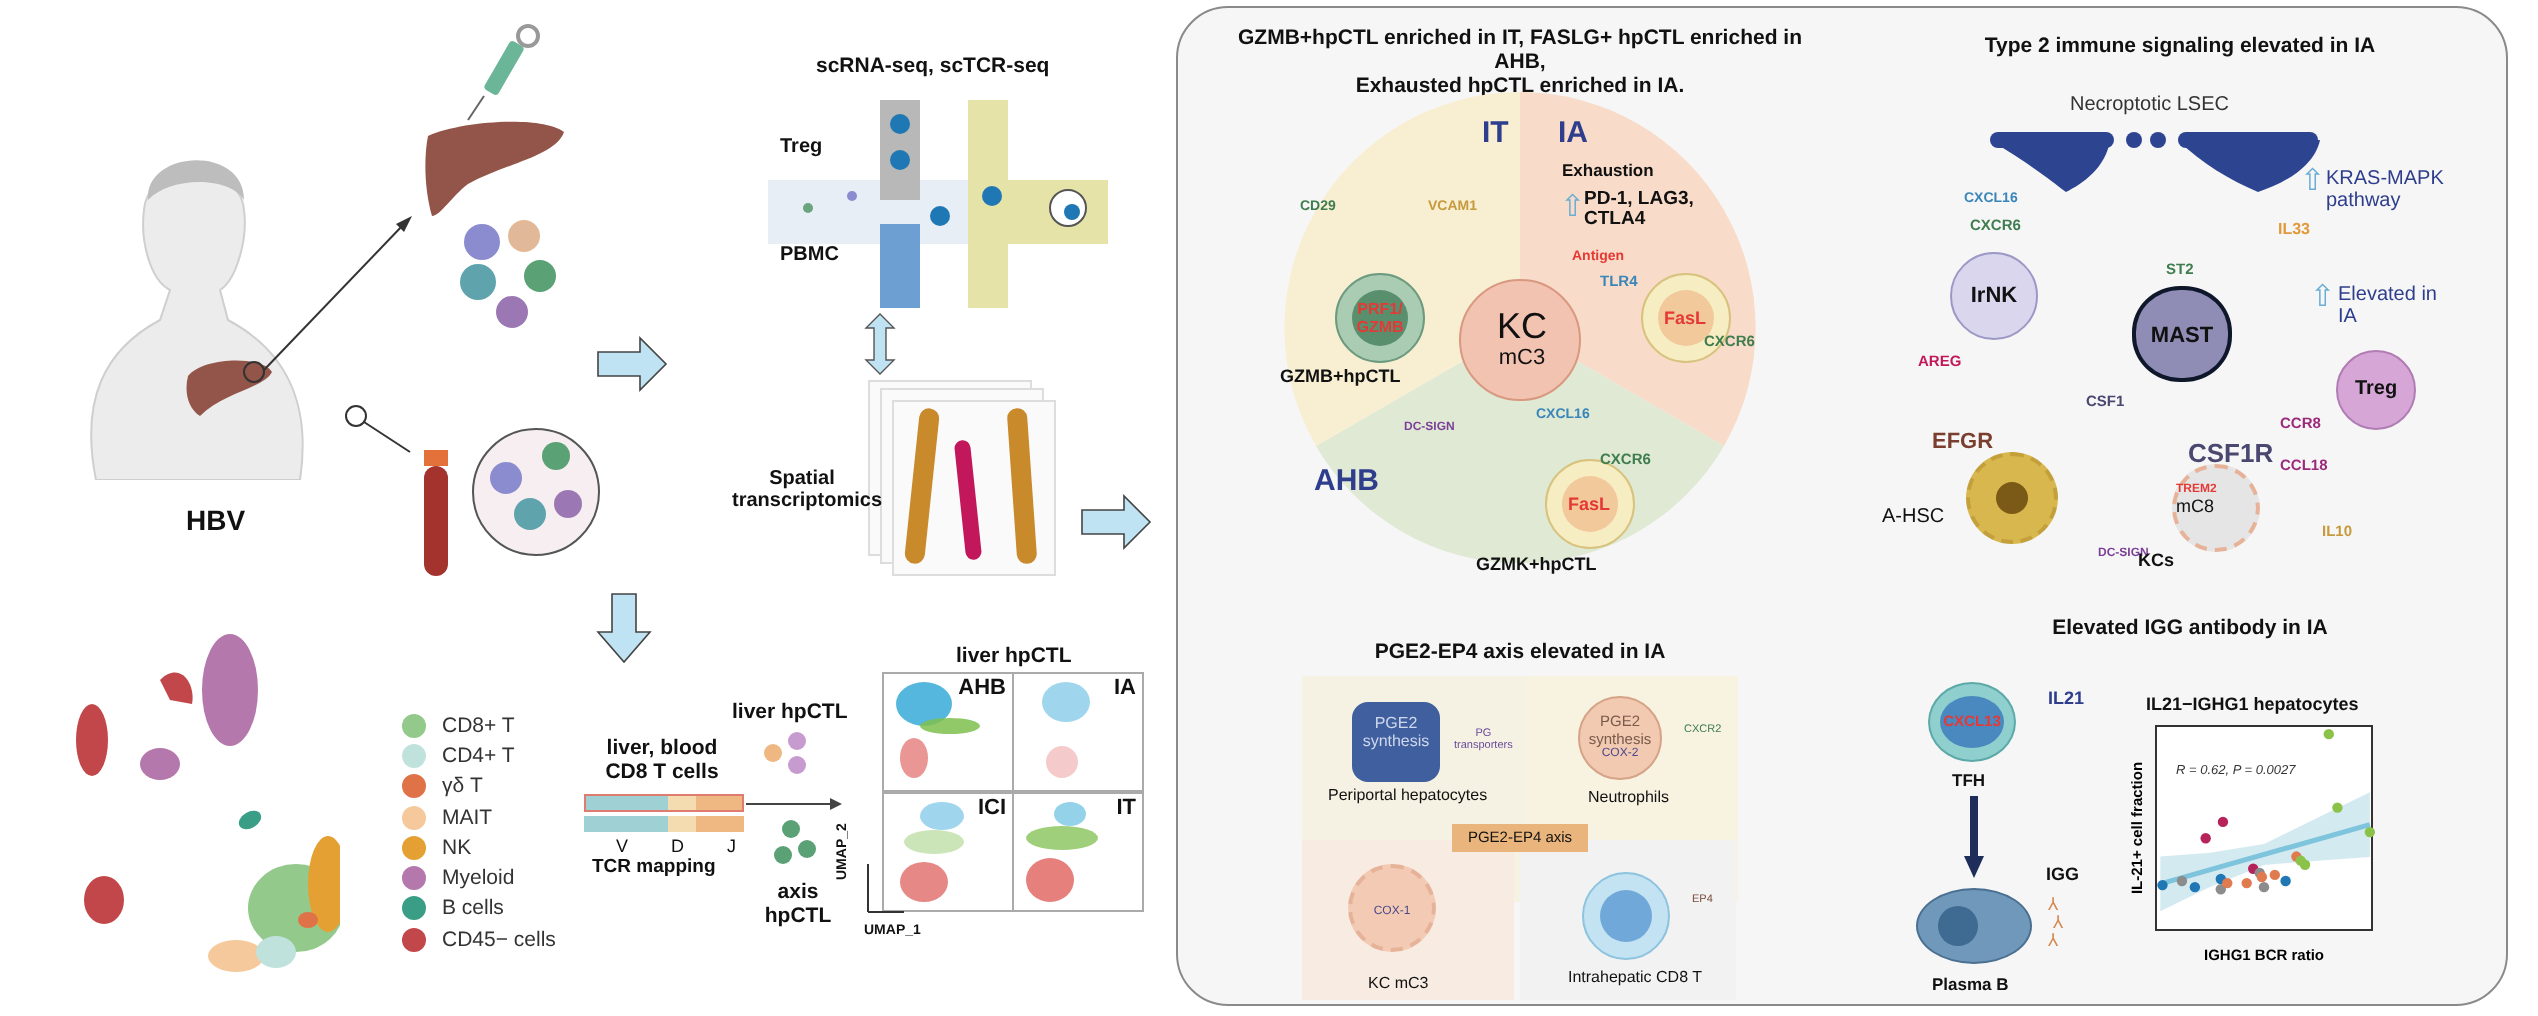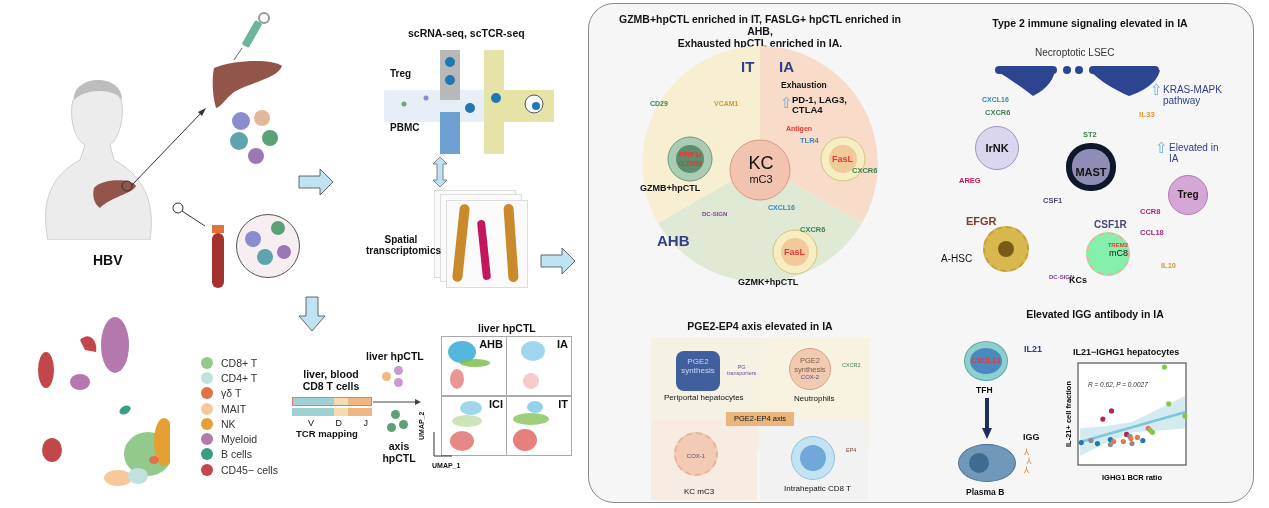--- a/index.html
+++ b/index.html
@@ -339,33 +339,33 @@
   <div class="abs" style="left:1155px;top:139px;font-size:15px;color:#6aaed6">⇧</div>
   <div class="abs" style="left:1169px;top:142px;font-size:10px;color:#2e3e8c;line-height:11px">
     <div>Elevated in</div>
     <div>IA</div>
   </div>
   <div class="abs b" style="left:982px;top:96px;font-size:7px;color:#3a86b9">CXCL16</div>
   <div class="abs b" style="left:985px;top:108px;font-size:7.5px;color:#3f7d4f">CXCR6</div>
   <div class="abs b" style="left:1139px;top:110px;font-size:8px;color:#e09a3a">IL33</div>
   <div class="abs b" style="left:1083px;top:130px;font-size:7.5px;color:#3f7d4f">ST2</div>
   <div class="abs b" style="left:975px;top:126px;width:44px;height:44px;border-radius:50%;background:#d9d6ee;border:1px solid #9c98c6;box-sizing:border-box;font-size:11px;text-align:center;line-height:42px">IrNK</div>
-  <div class="abs b" style="left:1066px;top:143px;width:50px;height:48px;border-radius:48%;background:#8f8cb6;border:6px solid #0f172a;box-sizing:border-box;font-size:11px;text-align:center;line-height:46px">MAST</div>
+  <div class="abs b" style="left:1066px;top:143px;width:50px;height:48px;border-radius:48%;background:#8f8cb6;border:2px solid #0f172a;box-sizing:border-box;font-size:11px;text-align:center;line-height:46px">MAST</div>
   <div class="abs b" style="left:959px;top:176px;font-size:7.5px;color:#c2185b">AREG</div>
   <div class="abs b" style="left:1168px;top:175px;width:40px;height:40px;border-radius:50%;background:#d5a6d6;border:1px solid #b07cb3;box-sizing:border-box;font-size:10px;text-align:center;line-height:38px">Treg</div>
   <div class="abs b" style="left:1140px;top:207px;font-size:7.5px;color:#9c2a7a">CCR8</div>
   <div class="abs b" style="left:1043px;top:196px;font-size:7.5px;color:#4a4870">CSF1</div>
-  <div class="abs b" style="left:1094px;top:219px;font-size:10px;color:#4a4870">CSF1R</div>
+  <div class="abs b" style="left:1094px;top:219px;font-size:13px;color:#4a4870">CSF1R</div>
   <div class="abs b" style="left:966px;top:215px;font-size:11px;color:#7a3e2e">EFGR</div>
   <div class="abs b" style="left:1140px;top:228px;font-size:7.5px;color:#9c2a7a">CCL18</div>
   <div class="abs" style="left:983px;top:226px;width:46px;height:46px;border-radius:50%;background:#d8b84e;border:2px dashed #c4a03b;box-sizing:border-box">
     <div class="cell" style="left:13px;top:13px;width:16px;height:16px;background:#7a5a16"></div>
   </div>
   <div class="abs" style="left:941px;top:253px;font-size:10px">A-HSC</div>
-  <div class="abs" style="left:1086px;top:232px;width:44px;height:44px;border-radius:50%;background:#86efac;border:2px dashed #e6b399;box-sizing:border-box;text-align:right;padding-top:8px">
+  <div class="abs" style="left:1086px;top:232px;width:44px;height:44px;border-radius:50%;background:#e5e5e5;border:2px dashed #e6b399;box-sizing:border-box;text-align:left;padding-top:8px">
     <div class="b" style="font-size:6px;color:#e53935">TREM2</div>
     <div style="font-size:9px">mC8</div>
   </div>
   <div class="abs b" style="left:1161px;top:261px;font-size:7.5px;color:#c79a3d">IL10</div>
   <div class="abs b" style="left:1049px;top:274px;font-size:6px;color:#7b3f98">DC-SIGN</div>
   <div class="abs b" style="left:1069px;top:275px;font-size:9px">KCs</div>
 </div>
 
 <div>
   <div class="abs title" style="left:1005px;top:308px;width:180px">Elevated IGG antibody in IA</div>

